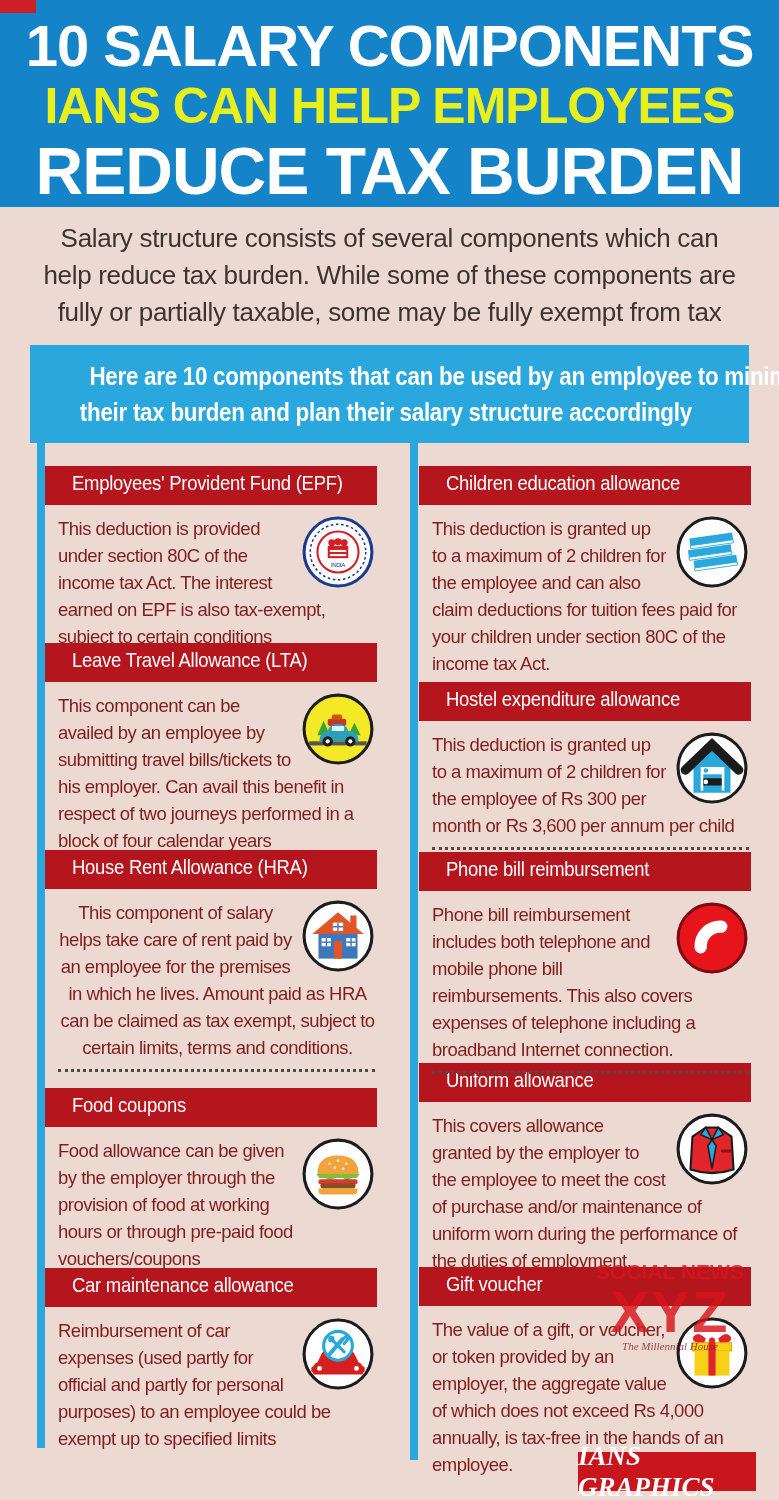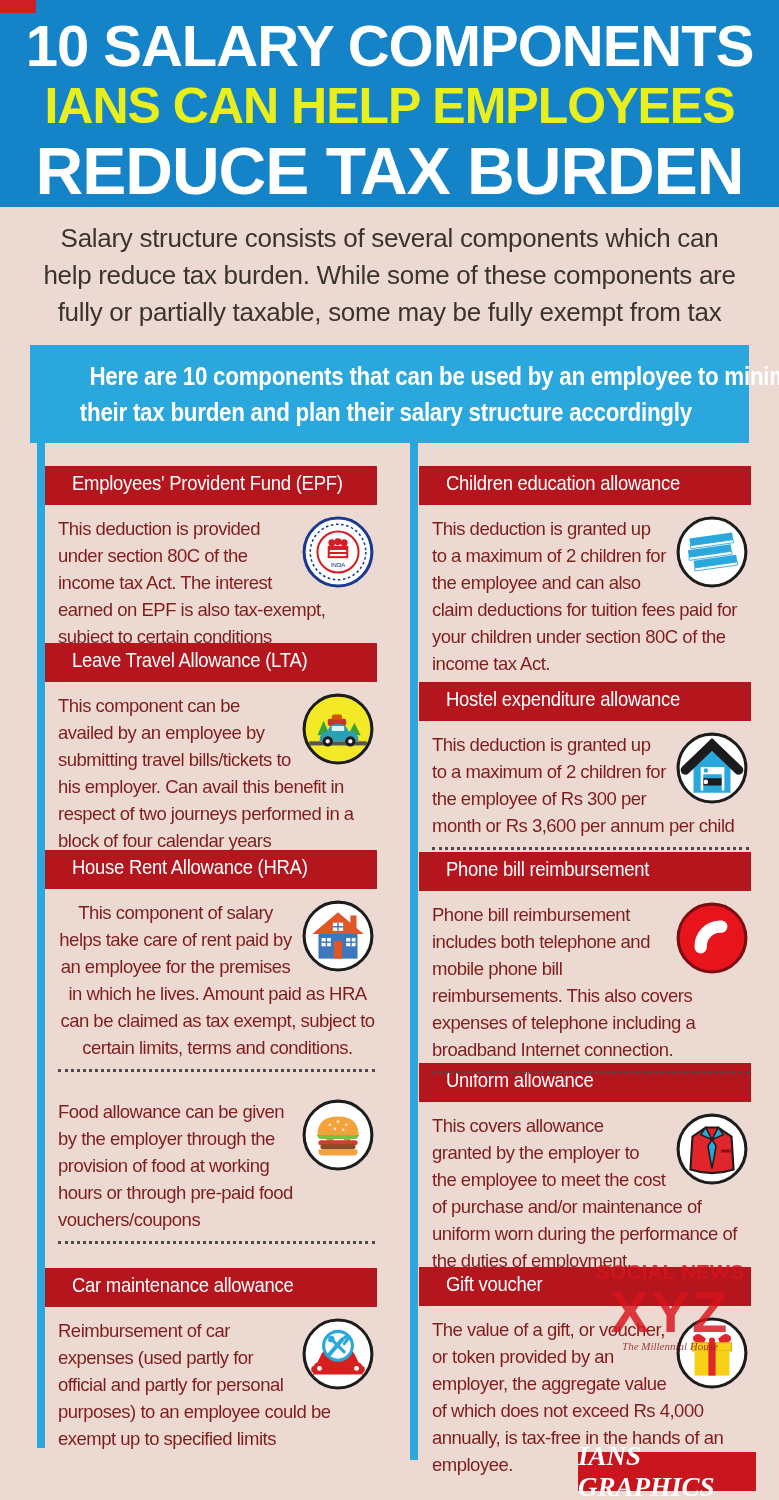--- a/index.html
+++ b/index.html
@@ -165,20 +165,23 @@
           <rect x="44" y="41.3" width="9" height="1.4" fill="#3d78bd"></rect>
         </svg>
       </div>
       <p style="margin:0;text-align:center;">This component of salary helps take care of rent paid by an employee for the premises in which he lives. Amount paid as HRA can be claimed as tax exempt, subject to certain limits, terms and conditions.</p>
       <div style="clear:both;"></div>
     </div>
     <div class="dotted"></div>
   </div>
 
   <div class="item" style="left:45px; top:1088px;">
+    <div class="item-header">
+      <span>Food coupons</span>
+    </div>
     <div class="item-body">
       <div class="icon-wrap">
         <svg viewBox="0 0 72 72">
           <circle cx="36" cy="36" r="33" fill="#ffffff" stroke="#1c1c1c" stroke-width="3"></circle>
           <path d="M16 36 Q16 18 36 18 Q56 18 56 36 Z" fill="#f2a33c"></path>
           <circle cx="28" cy="26" r="1.3" fill="#ffe9c2"></circle>
             <circle cx="36" cy="23" r="1.3" fill="#ffe9c2"></circle>
           <circle cx="44" cy="26" r="1.3" fill="#ffe9c2"></circle>
             <circle cx="33" cy="30" r="1.3" fill="#ffe9c2"></circle>
           <circle cx="41" cy="31" r="1.3" fill="#ffe9c2"></circle>

